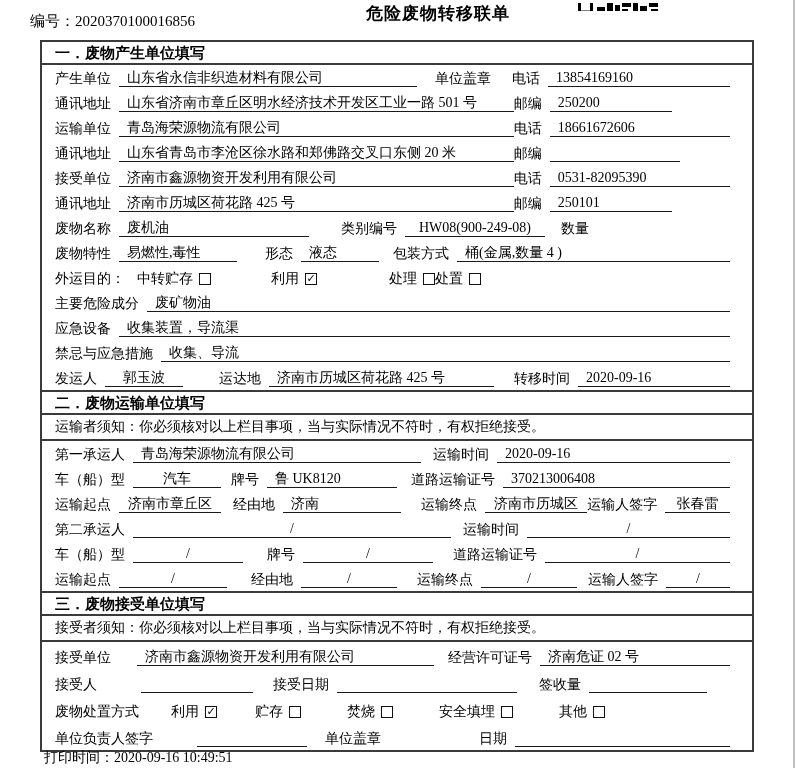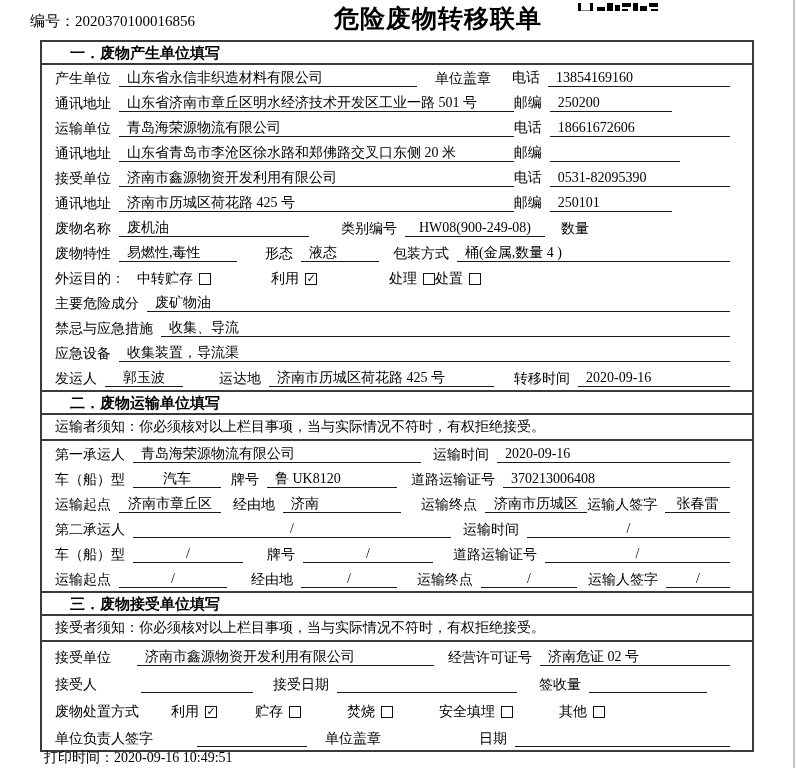--- a/index.html
+++ b/index.html
@@ -2,41 +2,41 @@
 <html><head>
 <meta charset="utf-8">
 <style>
   * { box-sizing: border-box; margin: 0; padding: 0; }
   html,body { width:796px; height:768px; background:#ffffff; overflow:hidden; }
   body { position:relative; color:#000;
          font-family:"Liberation Serif","DejaVu Serif",serif; }
 
   .docno { position:absolute; left:30px; top:12px; font-size:15px; white-space:nowrap; }
   .title { position:absolute; left:438px; top:2px; transform:translateX(-50%);
-           font-size:25px; font-weight:bold; letter-spacing:1px; white-space:nowrap; }
+           font-size:17px; font-weight:bold; letter-spacing:1px; white-space:nowrap; }
   .qr    { position:absolute; left:578px; top:0; width:84px; height:11px; overflow:hidden; }
   .edge  { position:absolute; right:1px; top:0; width:2px; height:768px; background:#c2c2c2; }
 
   .tbl  { position:absolute; left:40px; top:40px; width:714px;
           border:2px solid #3a3a3a; background:#fff; }
   .sech { font-weight:bold; font-size:15px; line-height:20px; height:23px;
-          padding:1px 0 0 28px; border-bottom:2px solid #3a3a3a; white-space:nowrap; }
+          padding:1px 0 0 13px; border-bottom:2px solid #3a3a3a; white-space:nowrap; }
   .sech.mid { border-top:2px solid #3a3a3a; height:25px; }
   .note { font-size:14px; height:26px; line-height:24px; padding-left:13px;
           border-bottom:2px solid #3a3a3a; white-space:nowrap; }
 
   .frow { display:flex; align-items:flex-end; height:25px;
           padding:0 22px 3px 13px; font-size:14px; white-space:nowrap; }
   .frow.tall { height:27px; }
   .lbl { margin-right:8px; line-height:17px; }
   .val { border-bottom:1px solid #1a1a1a; line-height:17px; min-height:18px;
          padding:0 4px 0 8px; overflow:hidden; }
   .val.c { text-align:center; padding:0 2px; }
   .fill { flex:1 1 auto; }
-  .rg  { margin-left:auto; display:flex; align-items:flex-start; width:218px; }
+  .rg  { margin-left:auto; display:flex; align-items:center; width:218px; }
   .rg .val.fill { flex:1 1 auto; }
 
   .cbg { display:inline-flex; align-items:center; line-height:17px; }
   .cb  { display:inline-block; width:12px; height:12px; border:1px solid #111;
          margin-left:6px; font-size:11px; line-height:10px; text-align:center;
          font-family:"DejaVu Sans",sans-serif; }
 
   .print { position:absolute; left:44px; top:749px; font-size:14px; white-space:nowrap; }
 </style>
 </head>
@@ -158,27 +158,27 @@
         <span class="cb"></span>
       </span>
   </div>
 
   <div class="frow">
     <span class="lbl">主要危险成分</span>
     <span class="val fill">废矿物油</span>
   </div>
 
   <div class="frow">
+    <span class="lbl">应急设备</span>
+    <span class="val fill">收集装置，导流渠</span>
+  </div>
+
+  <div class="frow">
     <span class="lbl">禁忌与应急措施</span>
     <span class="val fill">收集、导流</span>
-  </div>
-
-  <div class="frow">
-    <span class="lbl">应急设备</span>
-    <span class="val fill">收集装置，导流渠</span>
   </div>
 
   <div class="frow">
     <span class="lbl">发运人</span>
     <span class="val c" style="width:78px">郭玉波</span>
     <span class="lbl" style="margin-left:36px">运达地</span>
     <span class="val" style="width:225px">济南市历城区荷花路 425 号</span>
     <span class="lbl" style="margin-left:20px">转移时间</span>
     <span class="val fill">2020-09-16</span>
   </div>

